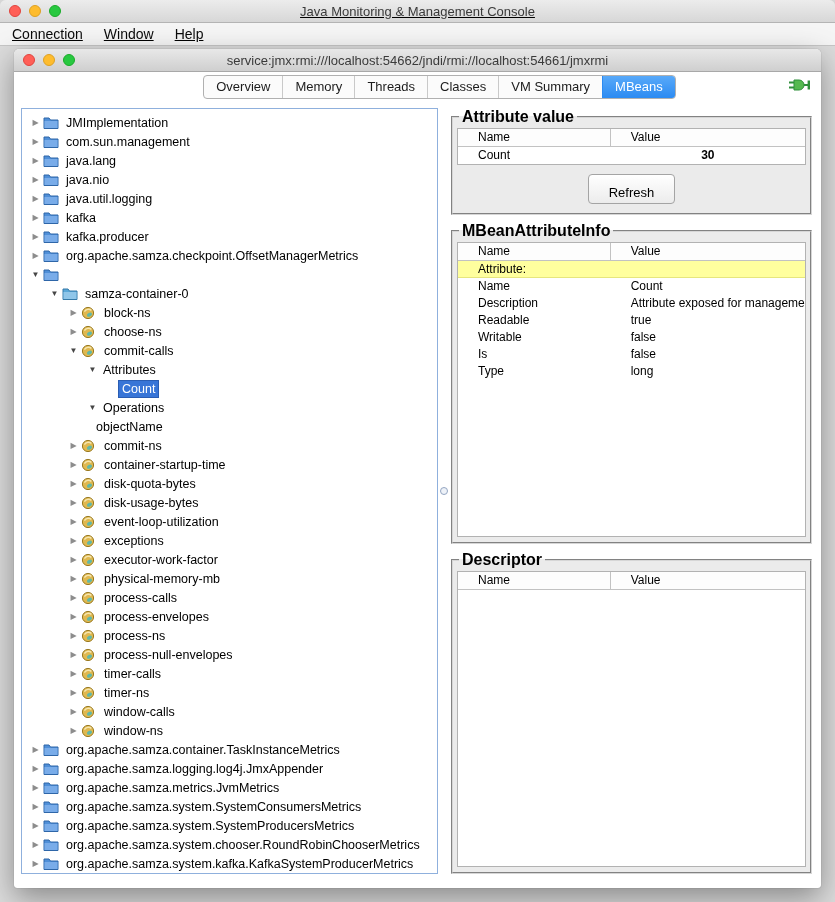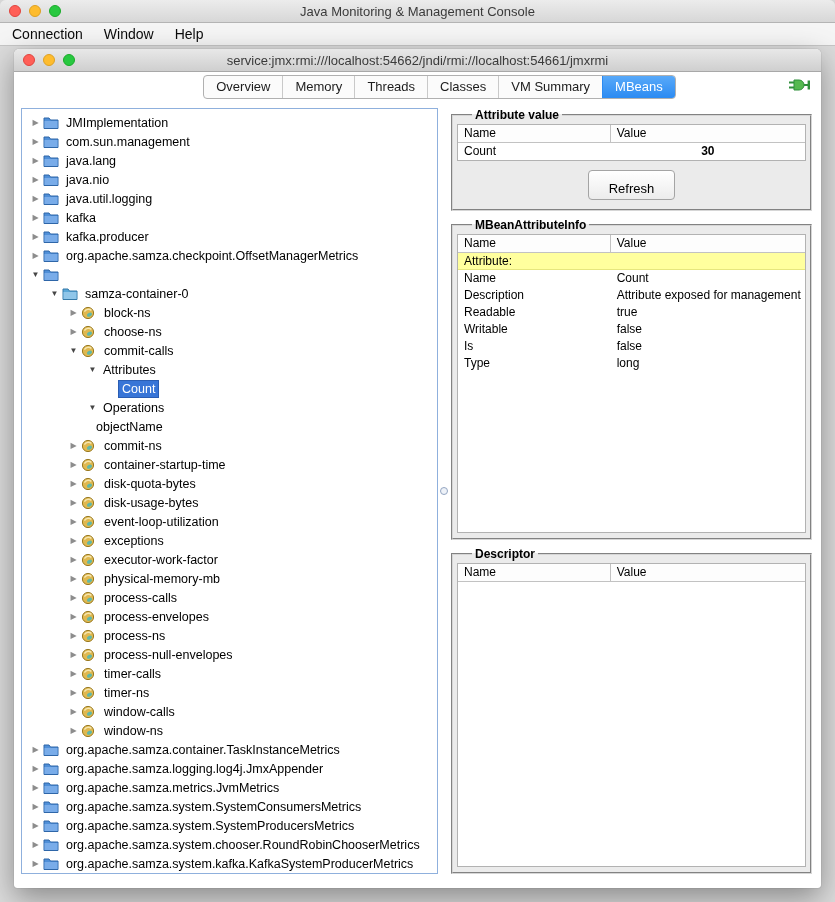--- a/index.html
+++ b/index.html
@@ -1,19 +1,19 @@
 <!DOCTYPE html>
 <html><head>
 <meta charset="utf-8">
 <style>
   * { box-sizing: border-box; margin: 0; padding: 0; }
   html, body { width: 835px; height: 902px; }
   body { font-family: "Liberation Sans", sans-serif; background: #d6d6d6; overflow: hidden; }
 
-  .outer-window { width: 835px; height: 902px; display: flex; flex-direction: column; background: #dfdfdf; border-radius: 6px 6px 0 0; }
+  .outer-window { width: 835px; height: 902px; display: flex; flex-direction: column; background: #dfdfdf; border-radius: 6px 6px 0 0; text-decoration: underline; }
   .outer-titlebar { flex: 0 0 23px; background: linear-gradient(#ececec, #d7d7d7); border-bottom: 1px solid #b4b4b4; display: flex; align-items: center; position: relative; border-radius: 6px 6px 0 0; }
   .lights { display: flex; gap: 8px; padding-left: 9px; position: absolute; left: 0; top: 50%; transform: translateY(-50%); }
   .light { width: 12px; height: 12px; border-radius: 50%; }
   .light.red    { background: #ff5f57; border: 1px solid #e0443e; }
   .light.yellow { background: #febc2e; border: 1px solid #dea123; }
   .light.green  { background: #28c840; border: 1px solid #1aab29; }
   .titlebar-title { flex: 1; text-align: center; font-size: 13px; color: #3a3a3a; white-space: nowrap; overflow: hidden; }
 
   .menubar { flex: 0 0 23px; background: #f5f5f5; border-bottom: 1px solid #c6c6c6; display: flex; align-items: center; gap: 21px; padding-left: 12px; font-size: 14px; color: #0a0a0a; }
   .menu-item { cursor: default; }
@@ -40,30 +40,30 @@
   .tree-icon { flex: 0 0 20px; width: 20px; display: flex; align-items: center; }
   .tree-icon svg { display: block; }
   .tree-label { padding: 1px 3px; }
   .tree-label.selected { background: #3875d7; color: #fff; outline: 1px solid #2a5db3; }
 
   .splitter { flex: 0 0 13px; position: relative; }
   .splitter-handle { position: absolute; left: 2px; top: 50%; transform: translateY(-50%); width: 8px; height: 8px; border-radius: 50%; background: #eef2f8; border: 1px solid #94a6c2; }
 
   .right-panel { flex: 1; display: flex; flex-direction: column; gap: 7px; min-width: 0; }
   fieldset.groupbox { border: 2px groove #d6d6d6; padding: 2px 4px 5px; display: flex; flex-direction: column; min-height: 0; background: #ebebeb; }
-  legend { font-size: 12px; font-weight: bold; color: #000; padding: 0 3px; margin-left: 15px; }
+  legend { font-size: 16px; font-weight: bold; color: #000; padding: 0 3px; margin-left: 2px; }
   .gb-attr { flex: 0 0 auto; }
   .gb-info { flex: 0 0 322px; }
   .gb-desc { flex: 1; }
 
   .table-wrap { background: #fff; border: 1px solid #b2b2b2; overflow: hidden; }
   .table-wrap.fill { flex: 1; }
   .trow { display: flex; height: 17px; line-height: 16px; font-size: 12px; color: #000; }
   .trow.thead { height: 18px; line-height: 17px; border-bottom: 1px solid #c2c2c2; background: #fdfdfd; }
-  .tcell { flex: 1 1 56%; padding: 0 6px; white-space: nowrap; overflow: hidden; }
+  .tcell { flex: 1 1 56%; padding: 0 20px; white-space: nowrap; overflow: hidden; }
   .tcell.first { flex: 0 0 44%; }
   .thead .tcell.first { border-right: 1px solid #c2c2c2; }
   .trow.highlight { background: #ffff9e; border-bottom: 1px solid #e6e67e; }
   .tcell.bold-center { font-weight: bold; text-align: center; }
 
   .btn-row { display: flex; justify-content: center; padding: 9px 0 4px; }
   .button { font-size: 13px; color: #000; padding: 10px 20px 3px; border: 1px solid #a4a4a4; border-radius: 4px; background: linear-gradient(#ffffff, #ececec); box-shadow: inset 0 1px 0 rgba(255,255,255,0.8); cursor: default; }
 </style>
 </head>
 <body>

